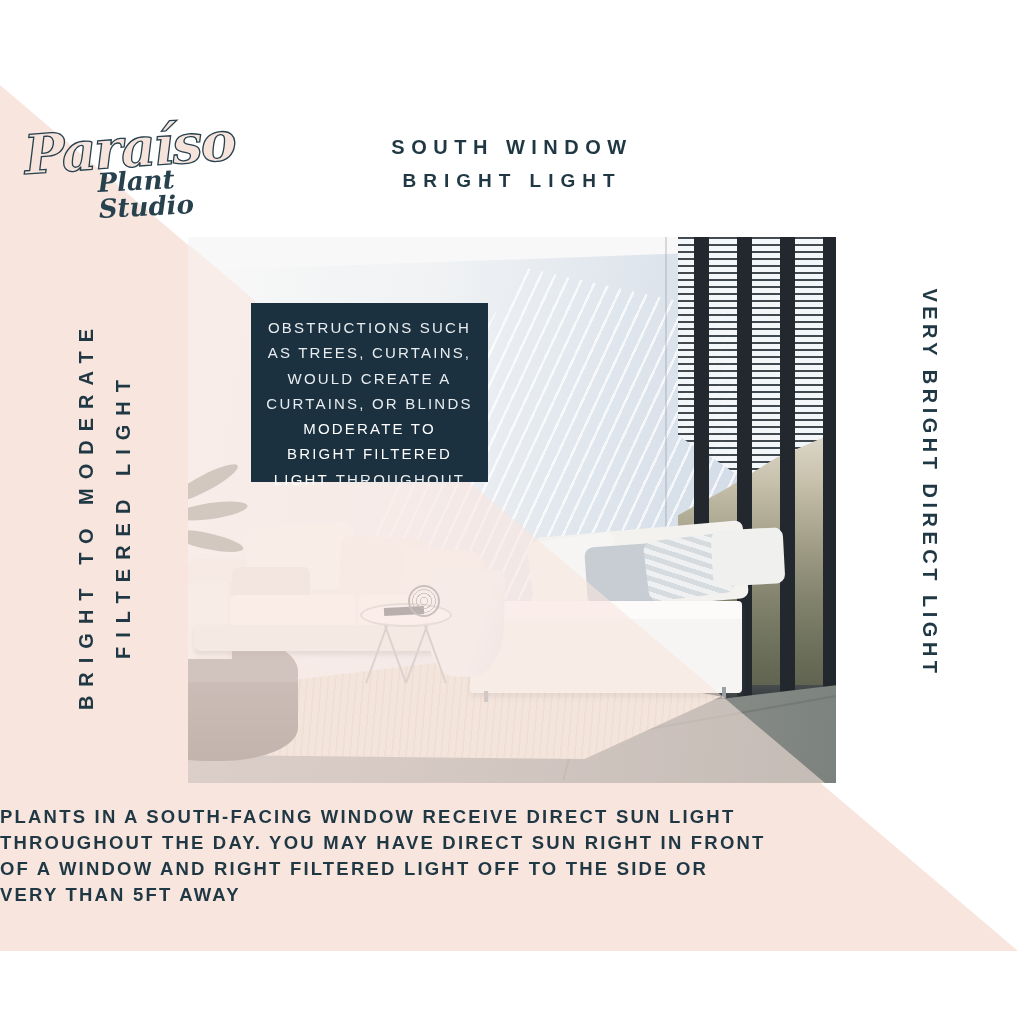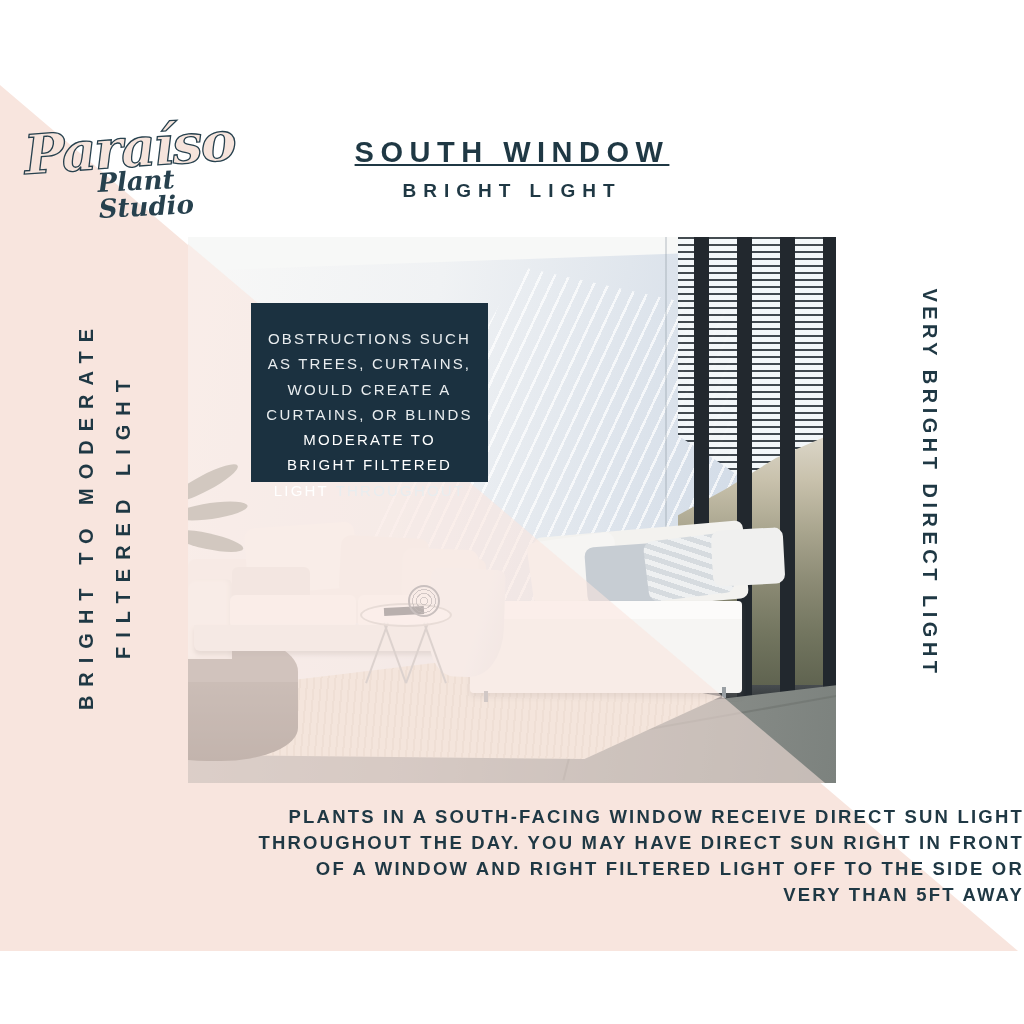--- a/index.html
+++ b/index.html
@@ -14,21 +14,21 @@
   .logo{position:absolute;left:24px;top:120px;width:230px;height:95px;}
   .logo-script{font-family:"DejaVu Serif",serif;font-style:italic;font-weight:700;
                font-size:54px;letter-spacing:-2px;color:#f6e4dc;
                -webkit-text-stroke:1.3px #27414e;transform:rotate(-4deg);line-height:1;}
   .logo-sub{font-family:"DejaVu Serif",serif;font-style:italic;font-weight:700;
             font-size:26px;color:#27414e;transform:rotate(-3deg);
             margin:-8px 0 0 74px;line-height:1;}
 
   
   .header{position:absolute;left:188px;top:136px;width:648px;text-align:center;color:var(--navy,#1f3844);}
-  .title{font-size:29px;font-weight:700;letter-spacing:6.5px;text-decoration:underline;}
+  .title{font-size:20px;font-weight:700;letter-spacing:6.5px;}
   .subtitle{margin-top:11px;font-size:19px;font-weight:700;letter-spacing:7px;}
 
   
   .vert-left{position:absolute;left:105px;top:515px;transform:translate(-50%,-50%) rotate(-90deg);
              white-space:nowrap;text-align:center;color:var(--navy,#1f3844);
              font-size:20px;font-weight:700;letter-spacing:9px;line-height:37px;}
   .vert-right{position:absolute;left:929px;top:483px;transform:translate(-50%,-50%) rotate(90deg);
               white-space:nowrap;color:var(--navy,#1f3844);
               font-size:20px;font-weight:700;letter-spacing:4.5px;}
 
@@ -101,26 +101,26 @@
              background:rgba(252,252,251,.75);}
   .book{left:196px;top:370px;width:40px;height:8px;background:#5f666d;transform:rotate(-3deg);}
   .ball{left:220px;top:348px;width:28px;height:28px;border-radius:50%;border:2px solid #878d93;
         background:repeating-radial-gradient(circle at 50% 50%,rgba(0,0,0,0) 0 3px,rgba(120,126,132,.7) 3px 4px);}
   .photo-overlay{inset:0;background:var(--overlay-pink,rgba(249,230,222,.58));
                  clip-path:polygon(0 7px,637px 546px,0 546px);}
 
   
   .callout{position:absolute;left:251px;top:303px;width:237px;height:179px;box-sizing:border-box;
            background:var(--callout-bg,#1b3140);color:var(--callout-text,#e9edef);
-           text-align:center;padding-top:23px;font-size:15px;letter-spacing:2.2px;line-height:25.3px;}
+           text-align:center;padding-top:12px;font-size:15px;letter-spacing:2.2px;line-height:25.3px;}
   .callout .b{font-weight:400;color:#ffffff;}
   .callout .b.inline{margin-right:.45em;}
 
   
-  .footer{position:absolute;left:0;top:804px;width:1024px;text-align:right;color:var(--navy,#1f3844);
+  .footer{position:absolute;left:0;top:804px;width:1024px;text-align:left;color:var(--navy,#1f3844);
           font-size:18.5px;font-weight:700;letter-spacing:2.2px;line-height:26px;}
 </style>
 </head>
 <body>
 
 <div class="canvas">
 
   <div class="pink-tri"></div>
 
   <div class="logo">

